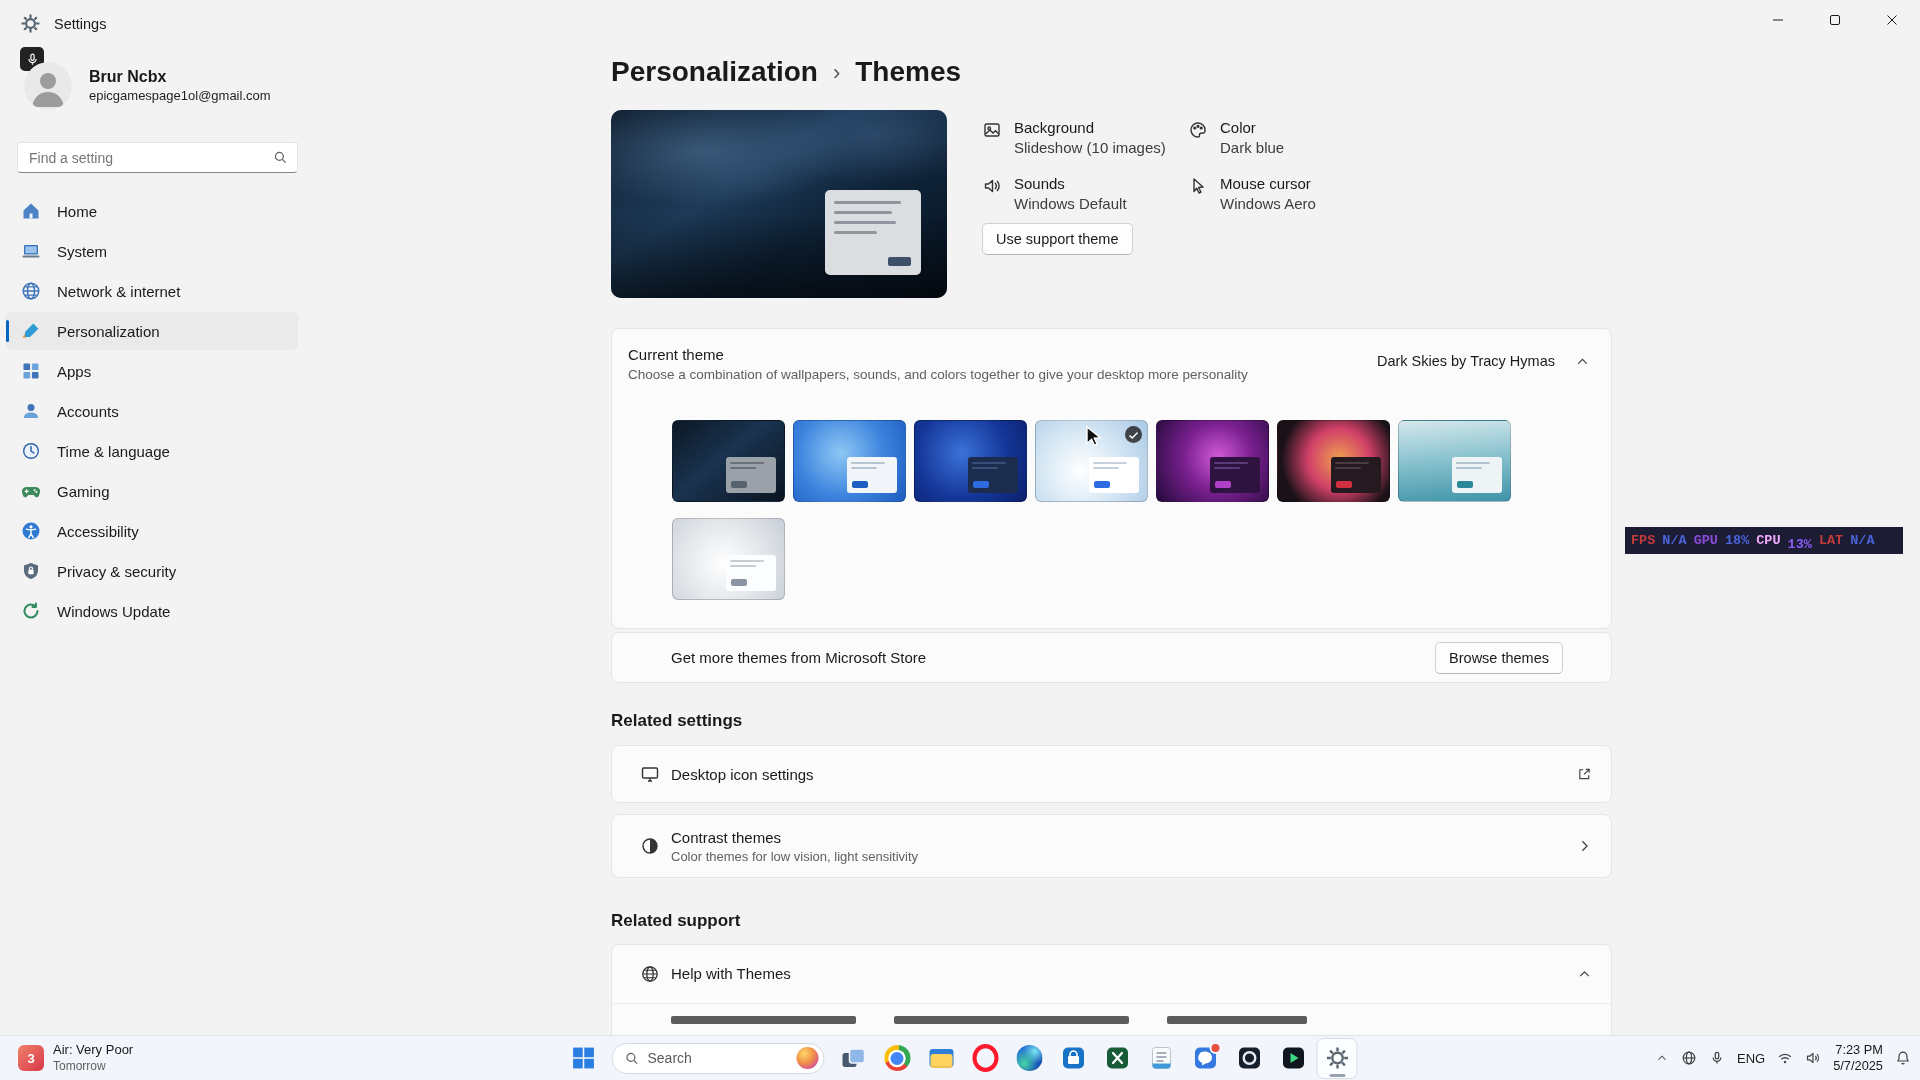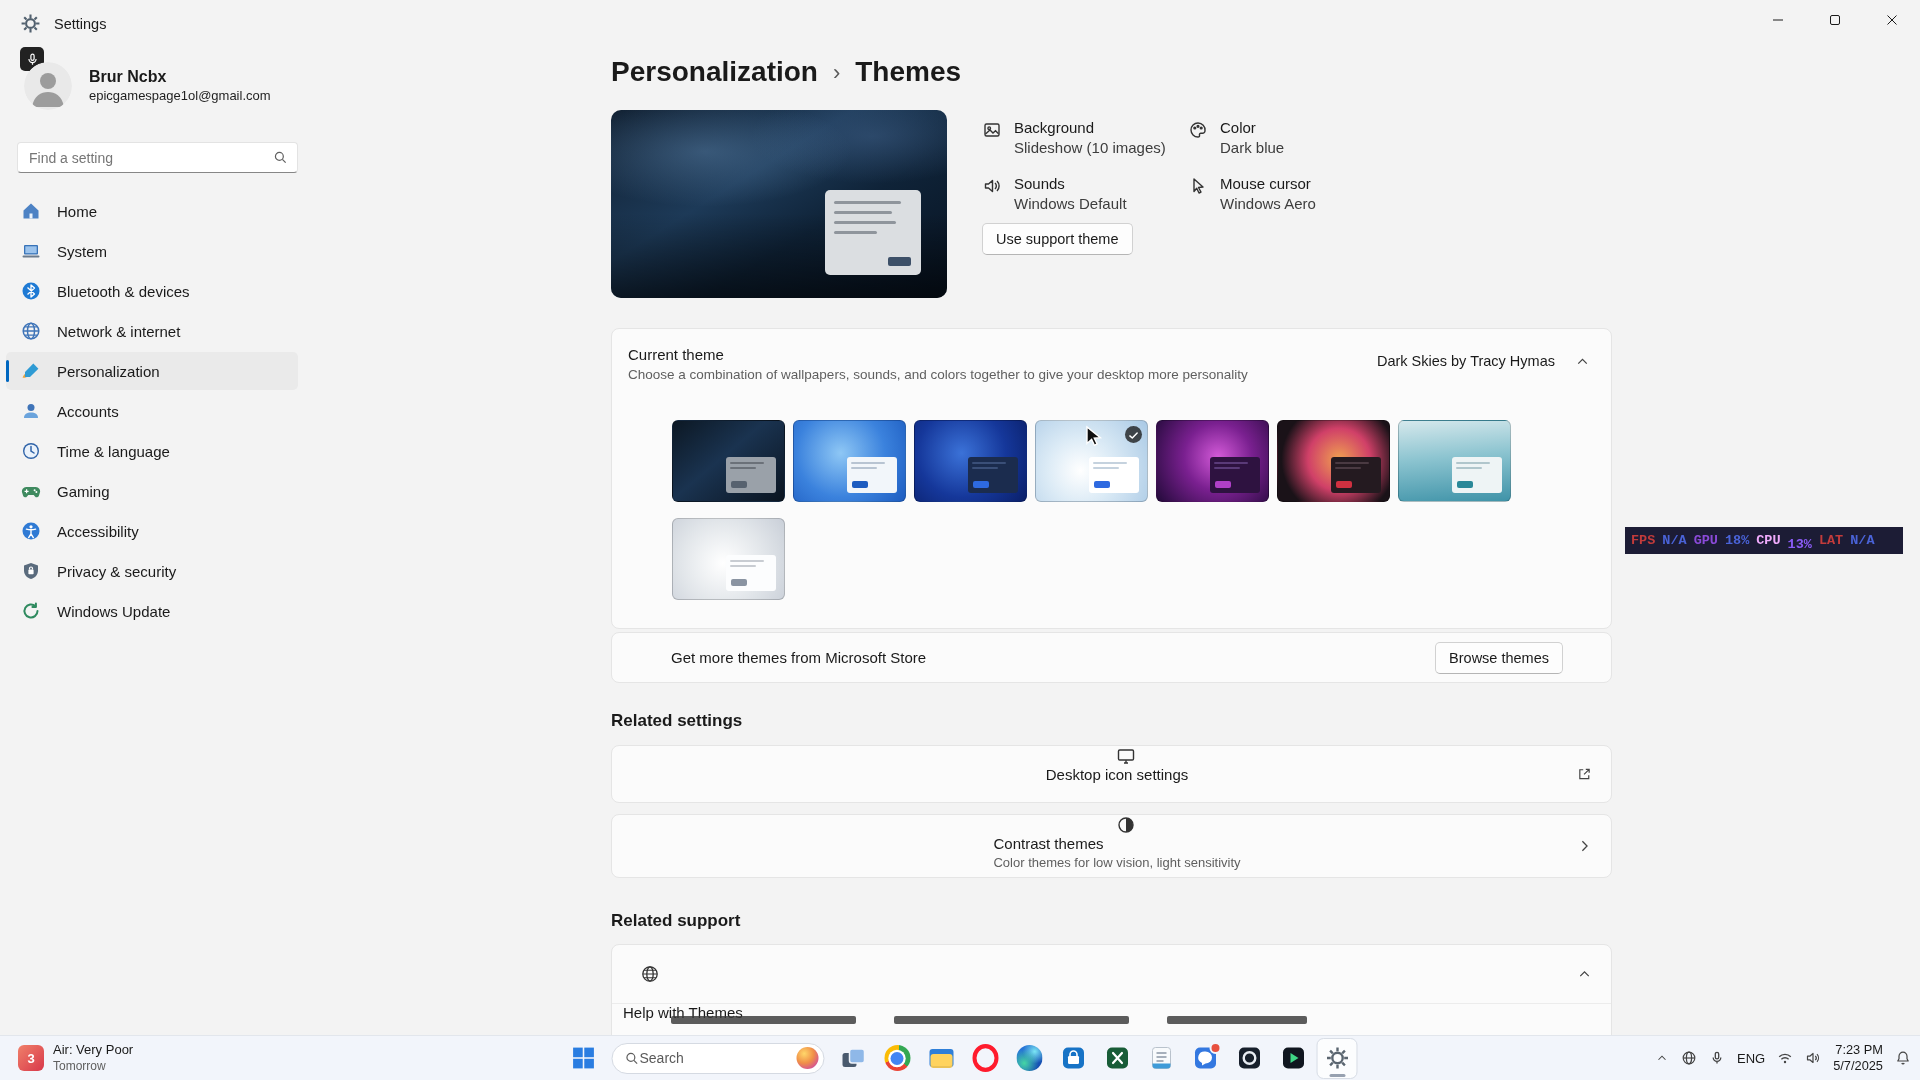--- a/index.html
+++ b/index.html
@@ -71,21 +71,21 @@
   .mini { position:absolute; right:8px; bottom:8px; width:50px; height:36px; border-radius:3px; padding:5px 4px; }
   .mini .line { height:2px; border-radius:1px; margin-bottom:3px; }
   .mini .accent { position:absolute; left:5px; bottom:5px; width:16px; height:7px; border-radius:2px; }
   .badge-selected { position:absolute; top:5px; right:5px; width:17px; height:17px; border-radius:50%; background:rgba(25,25,25,.78); padding:2px; }
 
   #store-card { top:632px; height:51px; display:flex; align-items:center; }
   .store-label { margin-left:59px; font-size:15px; }
   #browse-btn { position:absolute; right:48px; top:9px; }
 
   .sec-heading { position:absolute; left:611px; font-size:17px; font-weight:700; }
-  .row-card { height:58px; display:flex; align-items:center; cursor:default;flex-direction:column; }
+  .row-card { height:58px; display:flex; align-items:center; cursor:default; }
   .row-icon { width:20px; height:20px; margin-left:28px; flex:0 0 auto; }
   .row-text { margin-left:11px; }
   .row-label { font-size:15px; }
   .row-sub { font-size:13px; color:#5f5f5f; margin-top:3px; }
   .row-trail { position:absolute; right:18px; top:50%; transform:translateY(-50%); }
   #desktop-card { top:745px; }
   #contrast-card { top:814px; height:64px; }
   #help-card { top:944px; height:130px; }
   .inner-divider { position:absolute; left:0; right:0; top:58px; height:1px; background:#ececec; }
   .partial-bars { position:absolute; left:59px; top:71px; display:flex; gap:38px; }
@@ -110,21 +110,21 @@
   .tb-icon.active { background:rgba(255,255,255,.78); outline:1px solid #d9dee6; }
   .tb-icon.active::after { content:""; position:absolute; bottom:1px; left:50%; transform:translateX(-50%); width:16px; height:3px; border-radius:2px; background:#97a1b0; }
   .ai, .tb-svg { width:26px; height:26px; position:relative; }
   .ai-chrome { border-radius:50%; background:conic-gradient(from 130deg,#ea4335 0 33%,#fbbc05 0 66%,#34a853 0 100%); }
   .ai-chrome::after { content:""; position:absolute; inset:6.5px; border-radius:50%; background:#4285f4; box-shadow:0 0 0 2.2px #fff; }
   .ai-folder::before { content:""; position:absolute; left:1px; right:1px; top:4px; bottom:4px; border-radius:3px; background:#2f7fd8; }
   .ai-folder::after { content:""; position:absolute; left:2px; right:2px; top:9px; bottom:3px; border-radius:3px; background:#ffd35e; box-shadow:inset 0 -2px 0 rgba(0,0,0,.08); }
   .ai-opera { border:4px solid #ff1b2d; border-radius:50%; transform:scaleY(1.08); }
   .ai-edge { border-radius:50%; background:radial-gradient(circle at 30% 70%,#45d6a4,transparent 55%),radial-gradient(circle at 70% 25%,#7be6f4,transparent 45%),linear-gradient(135deg,#2a7de1,#1246a8); }
   .tb-badge { position:absolute; top:3px; right:3px; width:12px; height:12px; border-radius:50%; background:#e8503f; border:2px solid #f2f5fb; }
-  .search-pill { width:213px; height:31px; border-radius:16px; background:#fff; border:1px solid #d5dae2; display:flex; align-items:center; padding:0 5px 0 12px; margin:0 4px; }
+  .search-pill { width:213px; height:31px; border-radius:16px; background:#fff; border:1px solid #d5dae2; display:flex; align-items:center; gap:8px; padding:0 5px 0 12px; margin:0 4px; }
   .search-pill .sp-text { font-size:14px; color:#5a5a5a; flex:1; }
   .pill-orb { width:22px; height:22px; border-radius:50%; background:radial-gradient(circle at 35% 30%,#ffd76a,#f09048 45%,#d85a8a 75%,#7a4ad0); }
   .tb-tray { position:absolute; right:9px; top:0; height:100%; display:flex; align-items:center; gap:12px; }
   .tray-ico { width:16px; height:16px; }
   .tray-ico.sm { width:14px; height:14px; }
   .tray-lang { font-size:13px; }
   .tray-clock { text-align:right; font-size:12.8px; line-height:1.25; }
 </style>
 </head>
 <body>
@@ -204,40 +204,42 @@
     </div>
     <div class="nav-item">
       <span class="nav-icon"><svg viewBox="0 0 20 20">
           <rect x="3" y="4" width="14" height="9.5" rx="1" fill="#3873b8"></rect>
           <rect x="4.3" y="5.3" width="11.4" height="6.9" fill="#9cc3ec"></rect>
           <rect x="1.5" y="14.5" width="17" height="2" rx="1" fill="#6b7b8d"></rect>
         </svg></span>
       <span>System</span>
     </div>
     <div class="nav-item">
-      <span class="nav-icon"><svg viewBox="0 0 20 20">
-          <circle cx="10" cy="10" r="8.5" fill="#1f7ad4"></circle>
-          <path d="M6.5 6.5 13.5 13 10 16V4l3.5 3-7 6.5" stroke="#fff" stroke-width="1.3" fill="none" stroke-linejoin="round"></path>
-        </svg></span>
-      <span>Bluetooth &amp; devices</span>
-    </div>
-    <div class="nav-item">
       <span class="nav-icon"><svg viewBox="0 0 20 20" fill="none" stroke="#3f74b8" stroke-width="1.5">
           <circle cx="10" cy="10" r="7.8"></circle>
           <ellipse cx="10" cy="10" rx="3.5" ry="7.8"></ellipse>
           <path d="M2.4 10h15.2M3.5 5.9h13M3.5 14.1h13" stroke-width="1.3"></path>
         </svg></span>
       <span>Network &amp; internet</span>
     </div>
     <div class="nav-item selected">
       <span class="nav-icon"><svg viewBox="0 0 20 20">
           <path d="M12.3 2.6 17.4 7.7 9 16H4v-5Z" fill="#2f9bd4"></path>
           <path d="M4 16v-3.1c-1.5.8-1.7 2.6-2.5 3.6 1.4.5 3.4.4 4.4-.5Z" fill="#e8a33d"></path>
         </svg></span>
       <span>Personalization</span>
+    </div>
+    <div class="nav-item">
+      <span class="nav-icon"><svg viewBox="0 0 20 20">
+          <rect x="2.5" y="2.5" width="6.6" height="6.6" rx="1.2" fill="#3f74b8"></rect>
+          <rect x="10.9" y="2.5" width="6.6" height="6.6" rx="1.2" fill="#6aa3dc"></rect>
+          <rect x="2.5" y="10.9" width="6.6" height="6.6" rx="1.2" fill="#6aa3dc"></rect>
+          <rect x="10.9" y="10.9" width="6.6" height="6.6" rx="1.2" fill="#3f74b8"></rect>
+        </svg></span>
+      <span>Apps</span>
     </div>
     <div class="nav-item">
       <span class="nav-icon"><svg viewBox="0 0 20 20">
           <circle cx="10" cy="6.5" r="3.5" fill="#3f74b8"></circle>
           <path d="M3 17c0-4 3-5.5 7-5.5s7 1.5 7 5.5Z" fill="#6aa3dc"></path>
         </svg></span>
       <span>Accounts</span>
     </div>
     <div class="nav-item">
       <span class="nav-icon"><svg viewBox="0 0 20 20">

